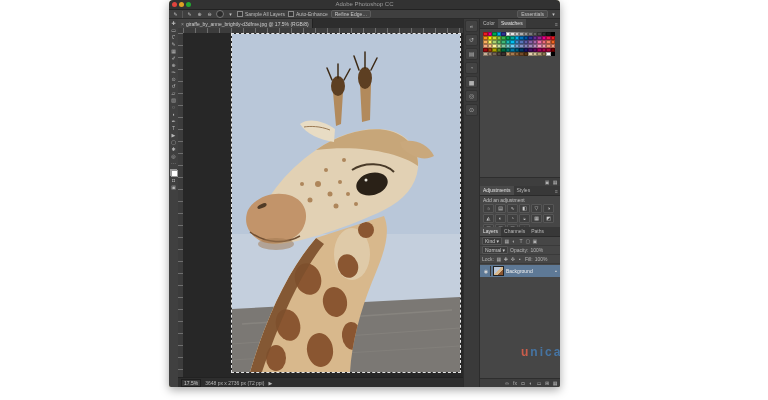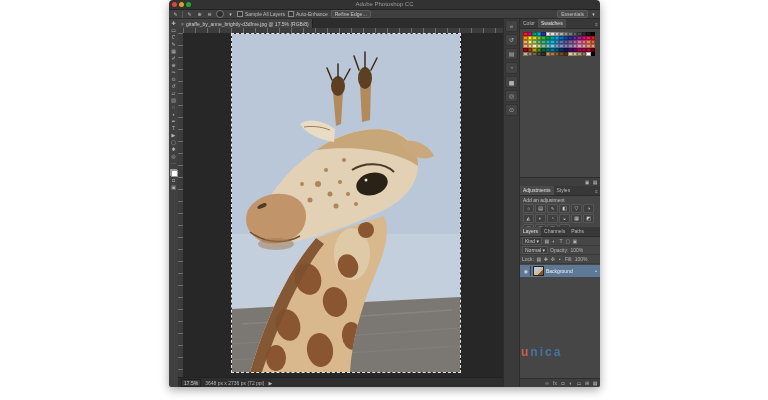--- a/index.html
+++ b/index.html
@@ -1,18 +1,18 @@
 <!DOCTYPE html>
 <html style="--c-sky: #b9c7d9; --c-sky_light: #cfd8e2; --c-roof: #7b7874; --c-roof_line: #8d8a84; --c-hide: #d8b88c; --c-hide_light: #e2d1b4; --c-patch: #8a5631; --c-mane: #7d4f2c; --c-muzzle: #c2946a; --c-dark: #2a2117; --c-ossicone: #b28a5c; --c-tuft: #5d3f22; --c-spot: #a5794c; --c-pasteboard: #282828;"><head>
 <meta charset="utf-8">
 <style>
   html,body{margin:0;padding:0;}
   body{width:768px;height:400px;background:#ffffff;overflow:hidden;position:relative;
        font-family:"Liberation Sans",sans-serif;-webkit-font-smoothing:antialiased;}
-  .window{position:absolute;left:169px;top:0;width:431px;height:387px;background:#fef9c3;
+  .window{position:absolute;left:169px;top:0;width:391px;height:387px;background:#fef9c3;
           border-radius:4px 4px 2px 2px;box-shadow:0 3px 10px rgba(0,0,0,.35);overflow:hidden;}
   
   .titlebar{position:absolute;left:0;top:0;right:0;height:9px;background:#323232;border-bottom:1px solid #222;}
   .tl{position:absolute;top:2px;width:5px;height:5px;border-radius:50%;}
   .title{position:absolute;left:0;right:0;top:0;height:9px;line-height:9px;text-align:center;
          font-size:6px;color:#9c9c9c;}
   
   .optionsbar{position:absolute;left:0;top:10px;right:0;height:9px;background:#3f3f3f;
               border-bottom:1px solid #2a2a2a;display:flex;align-items:center;gap:3px;padding:0 3px;box-sizing:border-box;}
   .ob-icon{width:7px;height:7px;line-height:7px;text-align:center;font-size:5px;color:#c2c2c2;}

